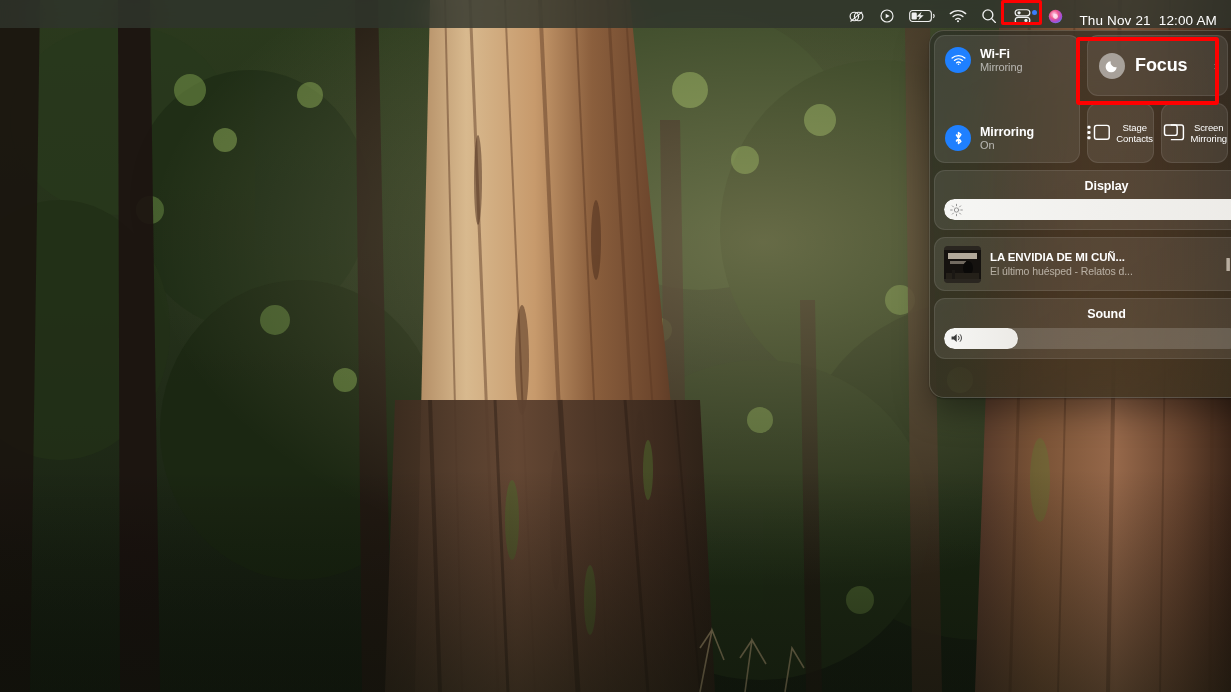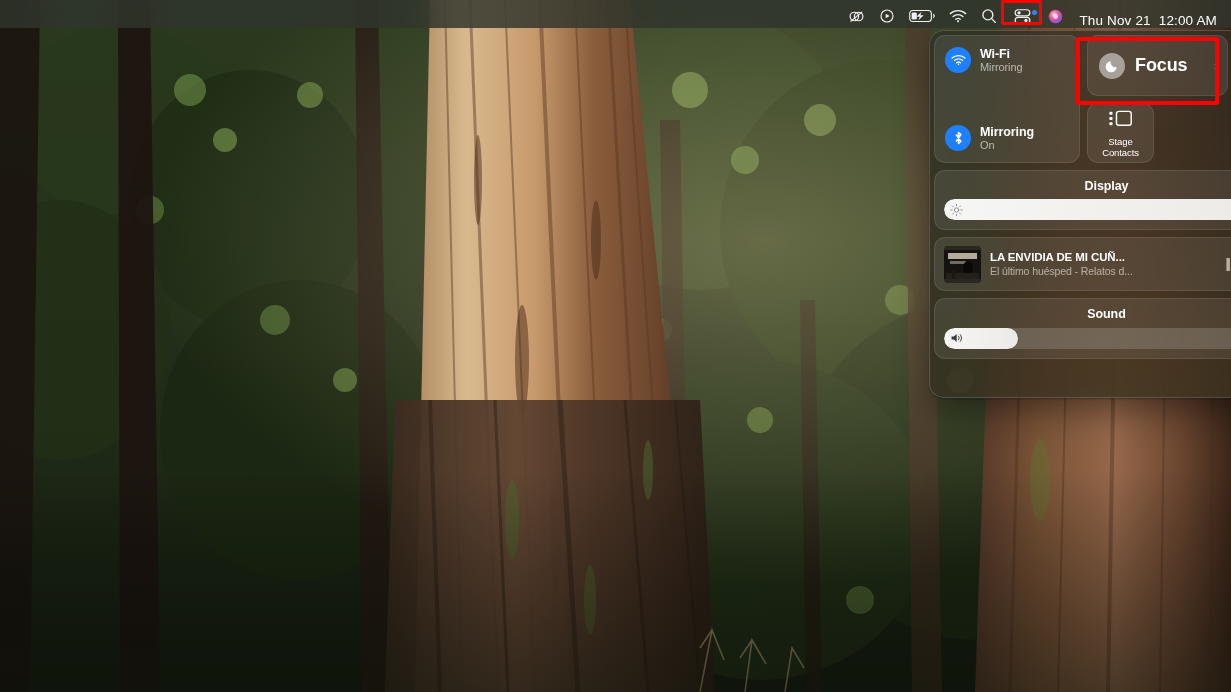--- a/index.html
+++ b/index.html
@@ -79,22 +79,22 @@
   }
   .focus-label { color:#ffffff; font-size:18px; font-weight:bold; flex:1;
     letter-spacing:-0.1px; }
   .chev { color:rgba(230,230,230,0.55); font-size:13px; }
   #focus-highlight {
     position:absolute; left:1076px; top:37px; width:143px; height:68px;
     border:4px solid #ff0000; border-radius:3px; z-index:55; pointer-events:none;
   }
   .sq-row { display:flex; gap:7px; }
   .square {
-    width:67px; height:60px; display:flex; flex-direction:column;
-    align-items:center; justify-content:center; gap:5px; padding-top:2px;
+    width:67px; height:60px; display:flex; flex-direction:row;
+    align-items:center; justify-content:flex-end; gap:5px; padding-top:2px;
   }
   .sq-label { color:#ffffff; font-size:9.5px; line-height:1.15; text-align:center;
     font-weight:500; letter-spacing:-0.1px; }
 
   
   .slider-tile { padding:8px 9px 9px 9px;text-align:center; }
   .slider-head { color:#ffffff; font-size:12.5px; font-weight:bold;
     margin-bottom:6px; letter-spacing:-0.1px; }
   .track {
     position:relative; height:21px; border-radius:11px; overflow:hidden;
@@ -404,20 +404,29 @@
             <svg width="25" height="19" viewBox="0 0 28 21" fill="none" stroke="#ffffff" stroke-width="1.6">
               <rect x="9.5" y="2.5" width="16.5" height="15.5" rx="2.6"></rect>
               <rect x="1.5" y="3" width="3.6" height="3.4" rx="1.2" fill="#ffffff" stroke="none"></rect>
               <rect x="1.5" y="8.8" width="3.6" height="3.4" rx="1.2" fill="#ffffff" stroke="none"></rect>
               <rect x="1.5" y="14.6" width="3.6" height="3.4" rx="1.2" fill="#ffffff" stroke="none"></rect>
             </svg>
           </span>
           <span class="sq-label"><span>Stage</span><br><span>Contacts</span></span>
         </div>
 
+        <div class="tile square">
+          <span>
+            <svg width="22" height="19" viewBox="0 0 24 21" fill="none" stroke="#ffffff" stroke-width="1.6">
+              <rect x="1.5" y="2.2" width="14" height="11.5" rx="2.4"></rect>
+              <path d="M8.5 2.2 L20 2.2 A2.4 2.4 0 0 1 22.4 4.6 L22.4 16 A2.4 2.4 0 0 1 20 18.4 L8.5 18.4"></path>
+            </svg>
+          </span>
+          <span class="sq-label"><span>Screen</span><br><span>Mirroring</span></span>
+        </div>
       </div>
     </div>
   </div>
 
   <div class="tile slider-tile">
     <div class="slider-head">Display</div>
     <div class="track" id="display-track">
       <div class="fill" id="display-fill" style="width: 100%;"></div>
       <span class="track-ico">
         <svg width="13" height="13" viewBox="0 0 18 18" fill="none" stroke="#8e8e8e" stroke-width="1.3" stroke-linecap="round">

